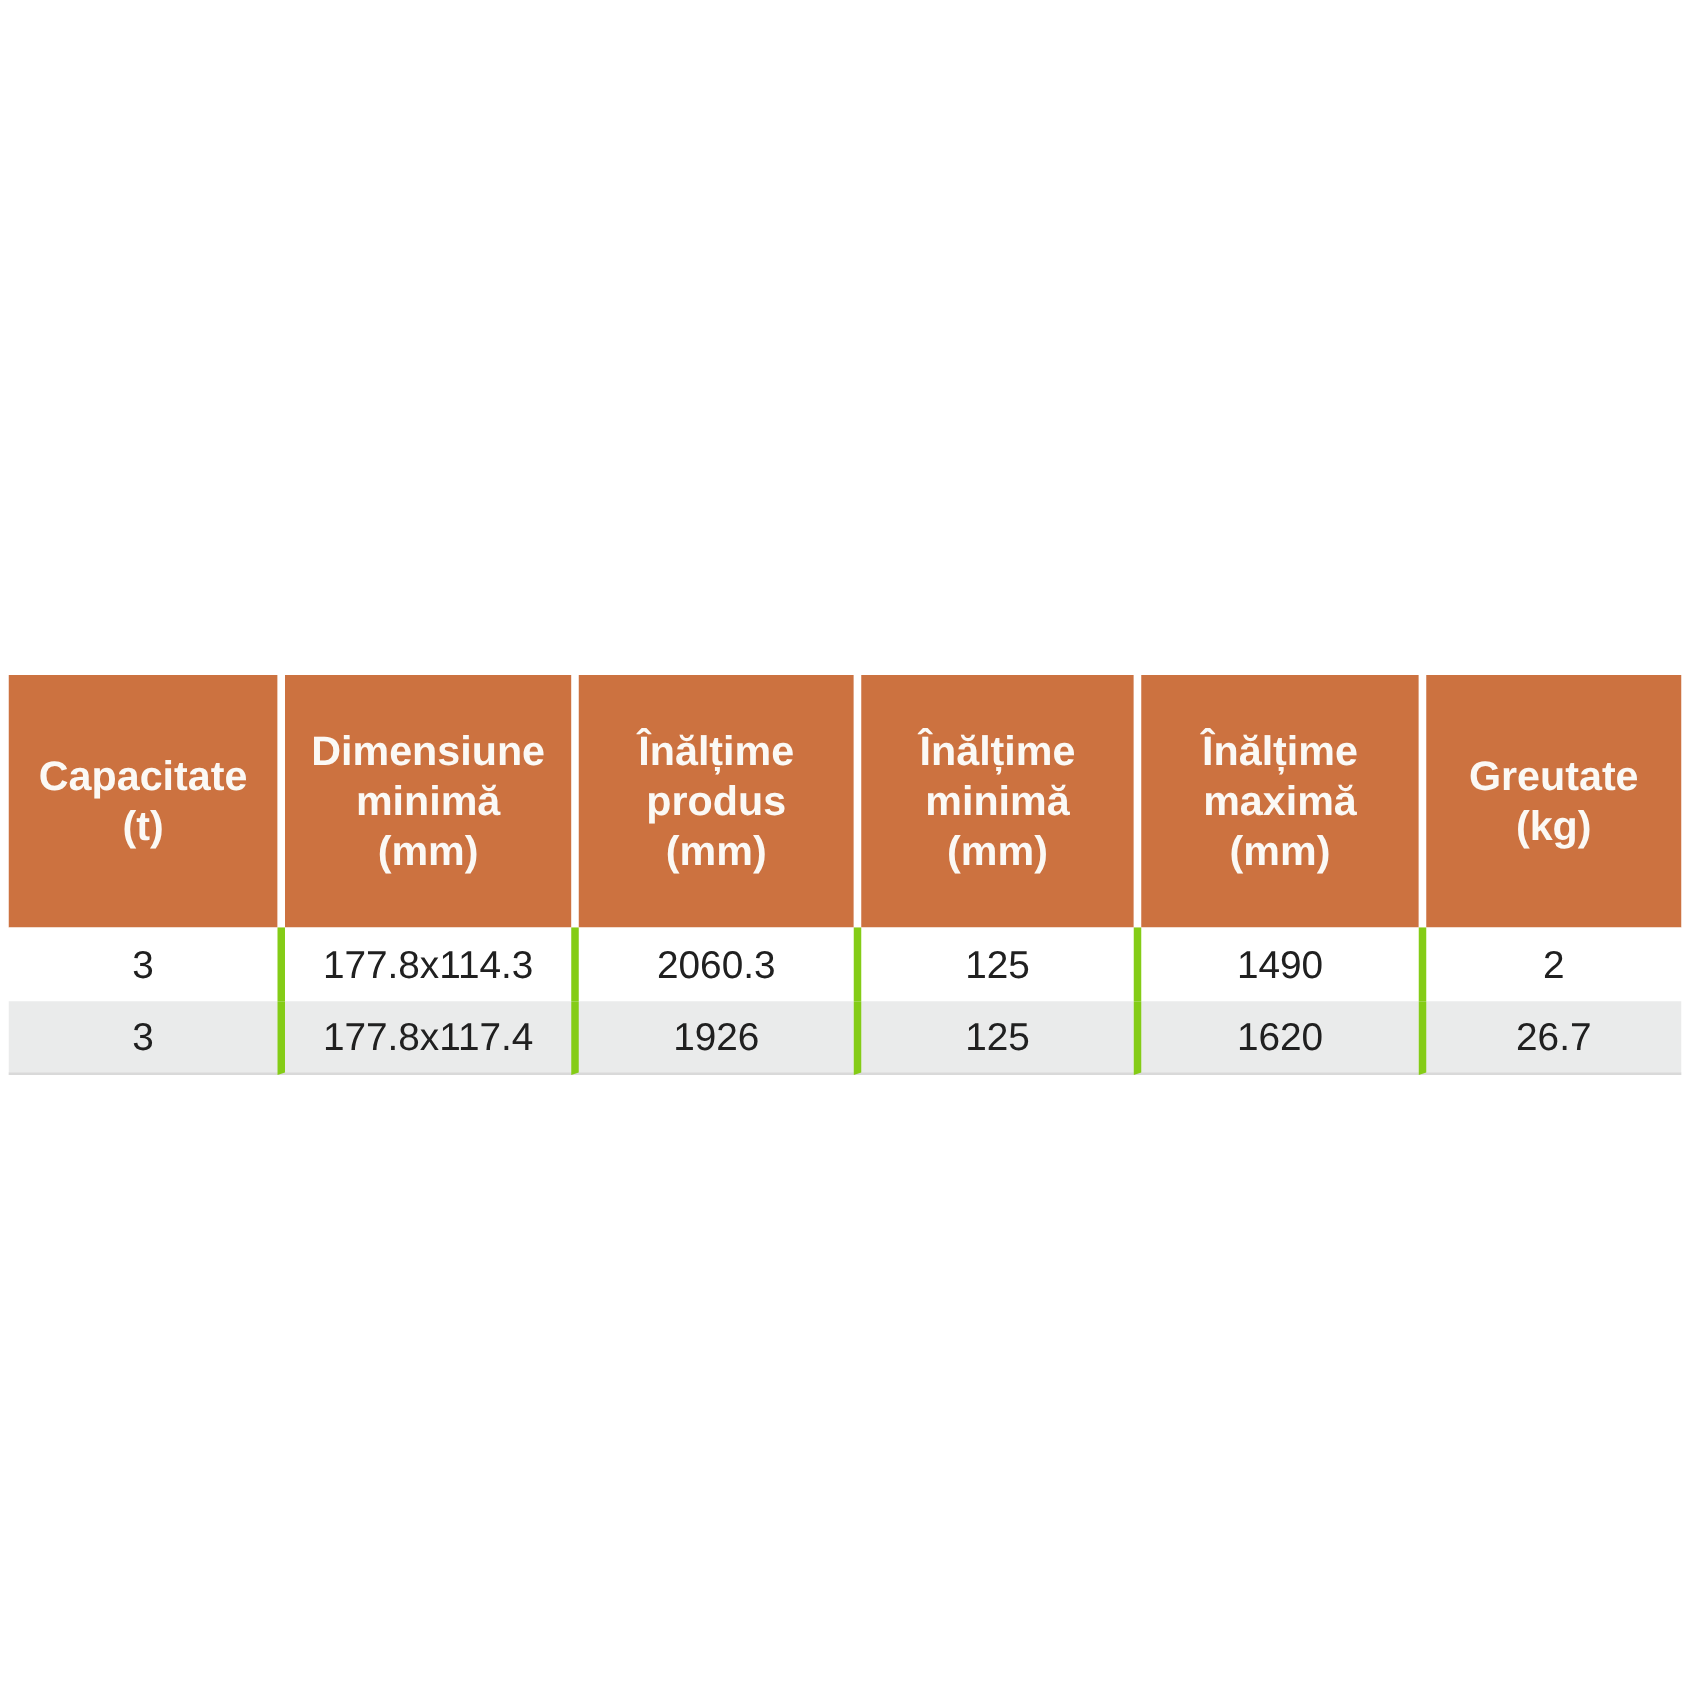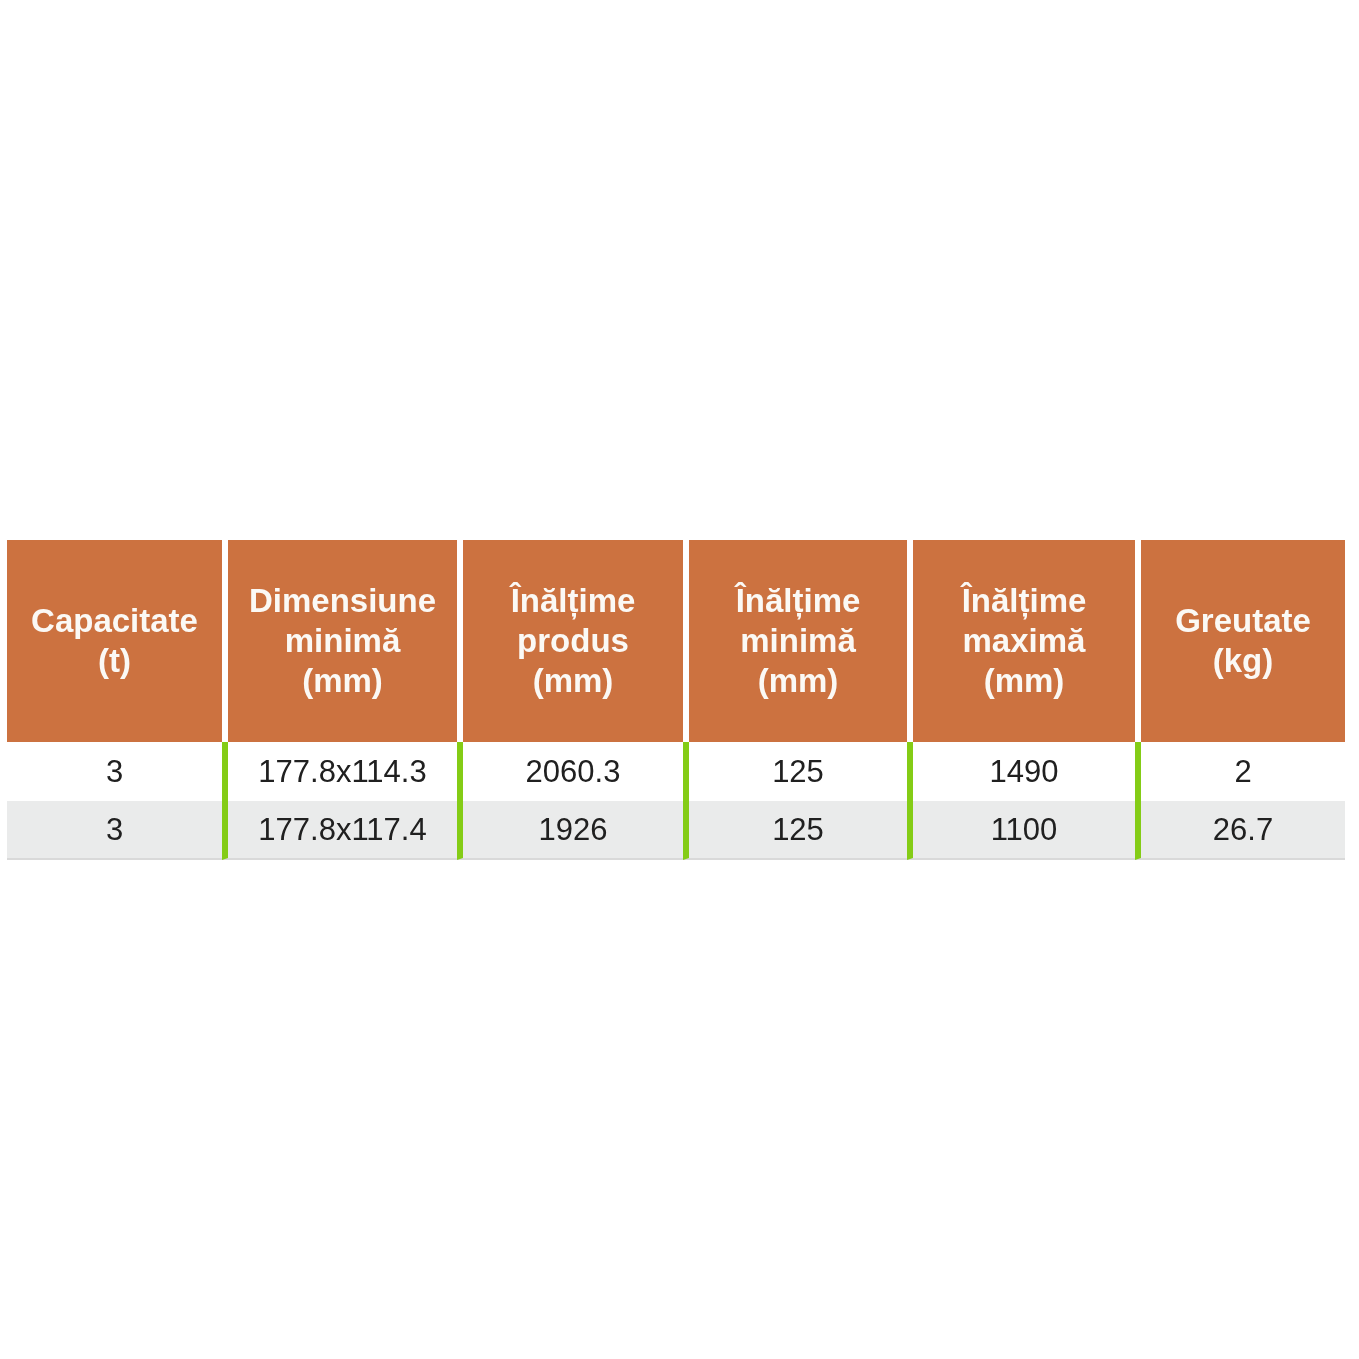--- a/index.html
+++ b/index.html
@@ -121,18 +121,18 @@
         <td>2060.3</td>
         <td>125</td>
         <td>1490</td>
         <td>2</td>
       </tr>
       <tr class="row band">
         <td>3</td>
         <td>177.8x117.4</td>
         <td>1926</td>
         <td>125</td>
-        <td>1100</td>
+        <td>1620</td>
         <td>26.7</td>
       </tr>
     </tbody>
   </table>
 </div>
 
 </body></html>

